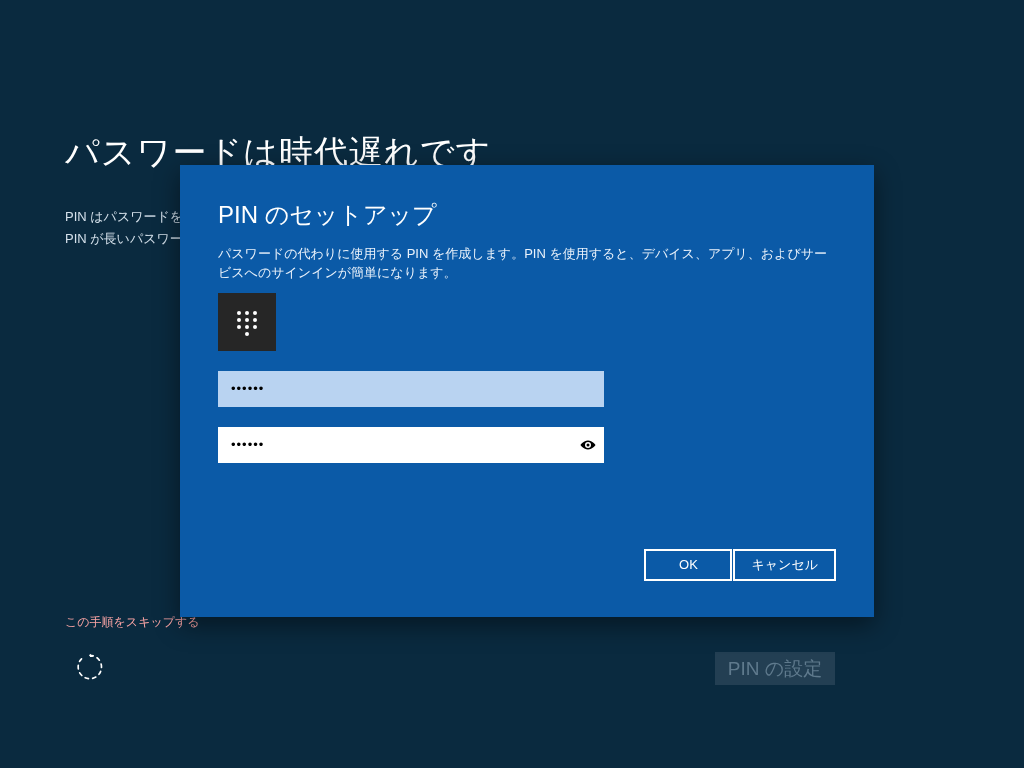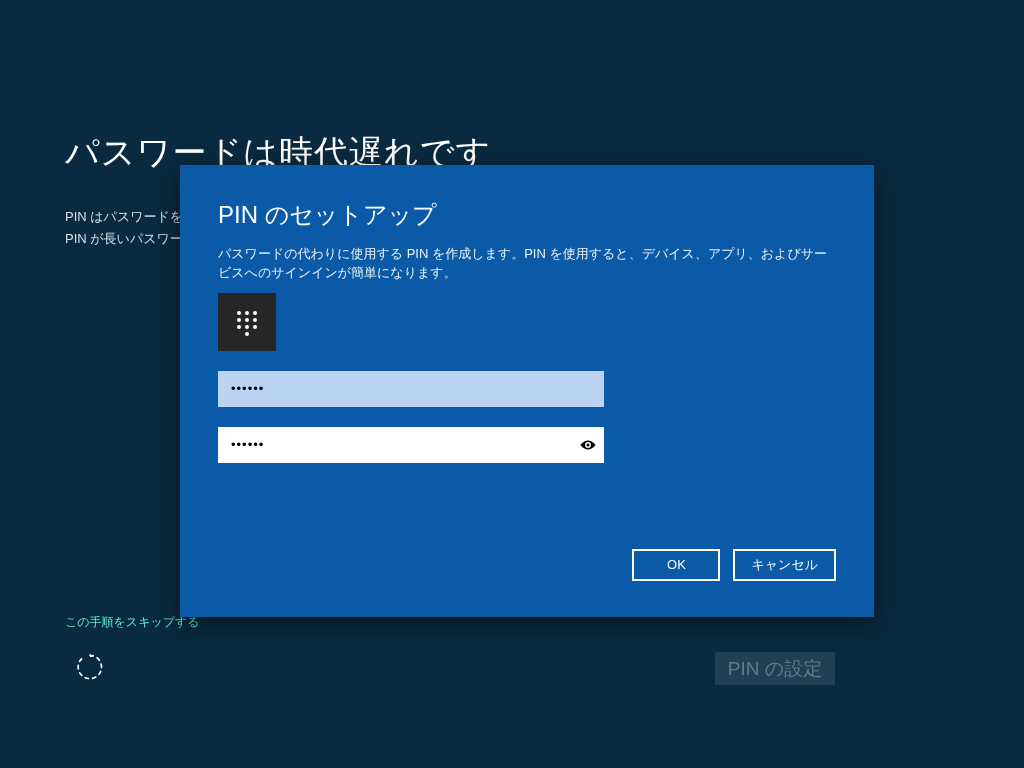--- a/index.html
+++ b/index.html
@@ -35,21 +35,21 @@
   .bg p {
     font-size: 13px;
     margin: 4px 0;
     color: #d4e0ea;
   }
   .skip {
     position: absolute;
     left: 65px;
     top: 614px;
     font-size: 12px;
-    color: #5eead4;
+    color: #fca5a5;
   }
   .spinner {
     position: absolute;
     left: 75px;
     top: 652px;
     width: 30px;
     height: 30px;
   }
   .spinner svg {
     width: 30px;
@@ -140,21 +140,21 @@
     cursor: pointer;
   }
   .reveal-btn svg {
     width: 18px;
     height: 12px;
     fill: #000;
   }
   .dialog-buttons {
     display: flex;
     justify-content: flex-end;
-    gap: 13px;
+    gap: 1px;
     margin-top: 86px;
   }
   .btn {
     min-width: 88px;
     height: 32px;
     padding: 0 16px;
     background: transparent;
     border: 2px solid #ffffff;
     color: #ffffff;
     font-size: 13px;

